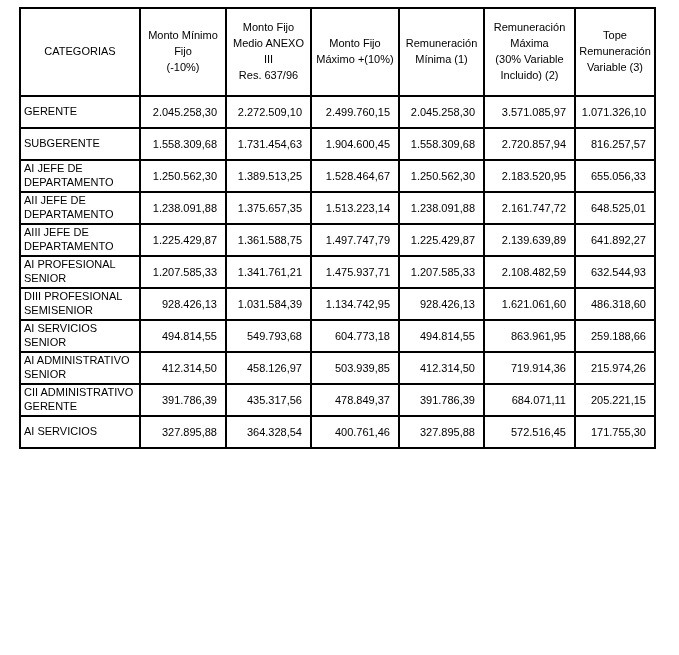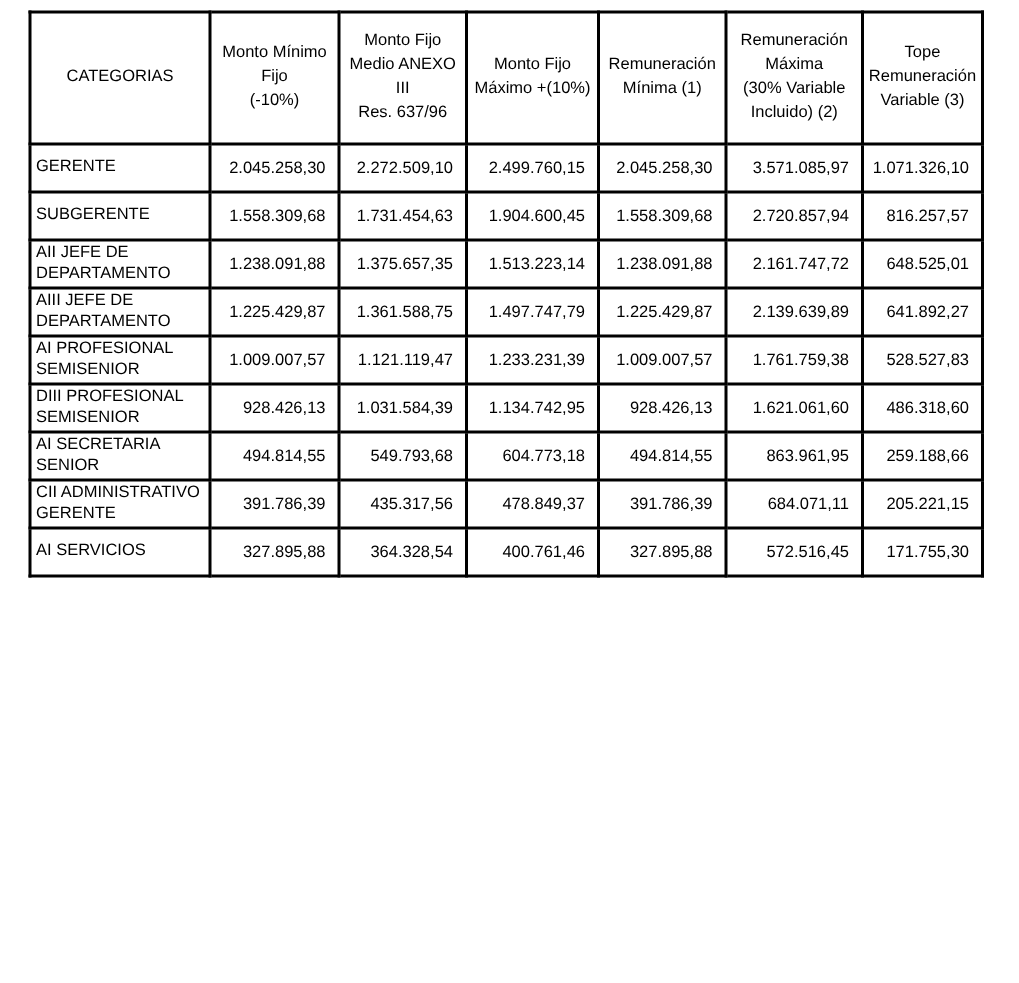--- a/index.html
+++ b/index.html
@@ -104,63 +104,81 @@
         <tr>
           <td class="cat">SUBGERENTE</td>
           <td class="num">1.558.309,68</td>
           <td class="num">1.731.454,63</td>
           <td class="num">1.904.600,45</td>
           <td class="num">1.558.309,68</td>
           <td class="num">2.720.857,94</td>
           <td class="num">816.257,57</td>
         </tr>
         <tr>
+          <td class="cat">AI JEFE DE DEPARTAMENTO</td>
+          <td class="num">1.250.562,30</td>
+          <td class="num">1.389.513,25</td>
+          <td class="num">1.528.464,67</td>
+          <td class="num">1.250.562,30</td>
+          <td class="num">2.183.520,95</td>
+          <td class="num">655.056,33</td>
+        </tr>
+        <tr>
           <td class="cat">AII JEFE DE DEPARTAMENTO</td>
           <td class="num">1.238.091,88</td>
           <td class="num">1.375.657,35</td>
           <td class="num">1.513.223,14</td>
           <td class="num">1.238.091,88</td>
           <td class="num">2.161.747,72</td>
           <td class="num">648.525,01</td>
         </tr>
         <tr>
           <td class="cat">AIII JEFE DE DEPARTAMENTO</td>
           <td class="num">1.225.429,87</td>
           <td class="num">1.361.588,75</td>
           <td class="num">1.497.747,79</td>
           <td class="num">1.225.429,87</td>
           <td class="num">2.139.639,89</td>
           <td class="num">641.892,27</td>
         </tr>
         <tr>
-          <td class="cat">AI PROFESIONAL SEMISENIOR</td>
-          <td class="num">1.009.007,57</td>
-          <td class="num">1.121.119,47</td>
-          <td class="num">1.233.231,39</td>
-          <td class="num">1.009.007,57</td>
-          <td class="num">1.761.759,38</td>
-          <td class="num">528.527,83</td>
+          <td class="cat">AI PROFESIONAL SENIOR</td>
+          <td class="num">1.207.585,33</td>
+          <td class="num">1.341.761,21</td>
+          <td class="num">1.475.937,71</td>
+          <td class="num">1.207.585,33</td>
+          <td class="num">2.108.482,59</td>
+          <td class="num">632.544,93</td>
         </tr>
         <tr>
           <td class="cat">DIII PROFESIONAL SEMISENIOR</td>
           <td class="num">928.426,13</td>
           <td class="num">1.031.584,39</td>
           <td class="num">1.134.742,95</td>
           <td class="num">928.426,13</td>
           <td class="num">1.621.061,60</td>
           <td class="num">486.318,60</td>
         </tr>
         <tr>
-          <td class="cat">AI SECRETARIA SENIOR</td>
+          <td class="cat">AI SERVICIOS SENIOR</td>
           <td class="num">494.814,55</td>
           <td class="num">549.793,68</td>
           <td class="num">604.773,18</td>
           <td class="num">494.814,55</td>
           <td class="num">863.961,95</td>
           <td class="num">259.188,66</td>
+        </tr>
+        <tr>
+          <td class="cat">AI ADMINISTRATIVO SENIOR</td>
+          <td class="num">412.314,50</td>
+          <td class="num">458.126,97</td>
+          <td class="num">503.939,85</td>
+          <td class="num">412.314,50</td>
+          <td class="num">719.914,36</td>
+          <td class="num">215.974,26</td>
         </tr>
         <tr>
           <td class="cat">CII ADMINISTRATIVO GERENTE</td>
           <td class="num">391.786,39</td>
           <td class="num">435.317,56</td>
           <td class="num">478.849,37</td>
           <td class="num">391.786,39</td>
           <td class="num">684.071,11</td>
           <td class="num">205.221,15</td>
         </tr>

